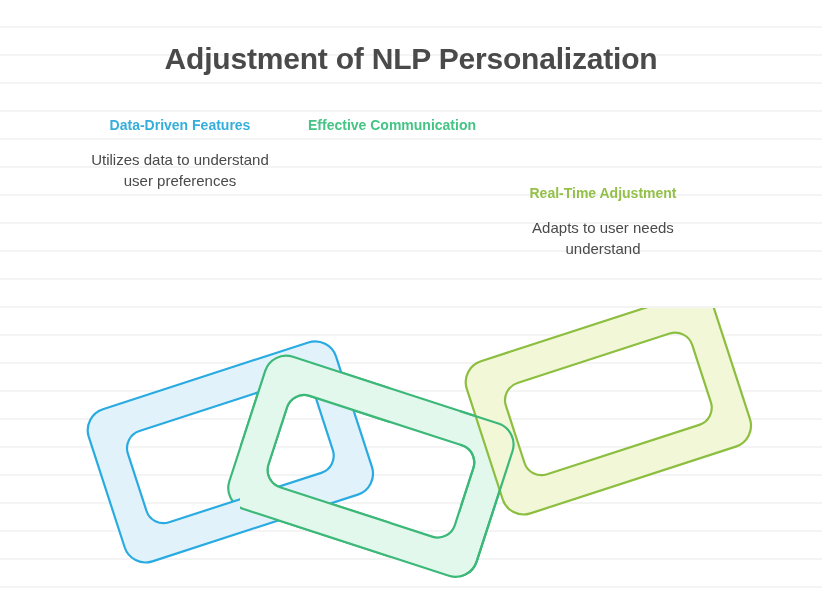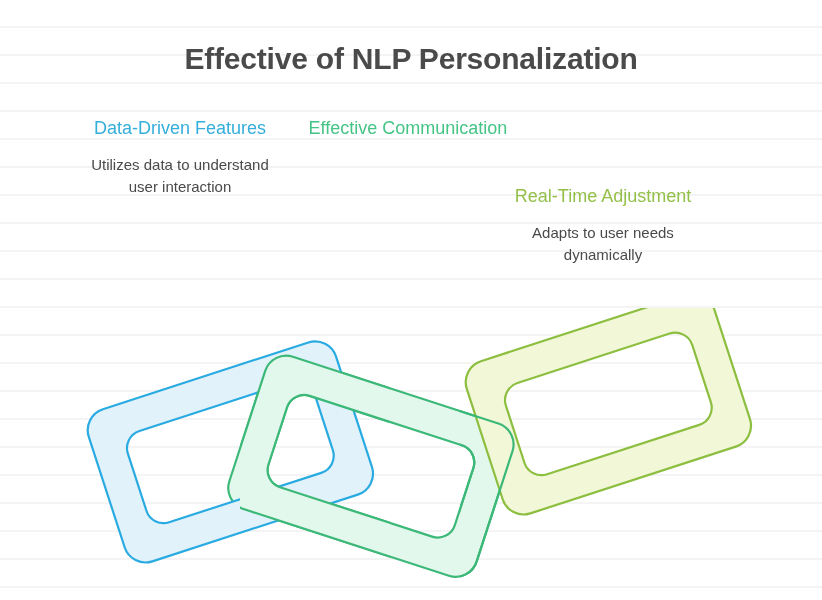--- a/index.html
+++ b/index.html
@@ -50,68 +50,68 @@
     color: #4a4a4a;
     letter-spacing: -0.2px;
   }
 
   
   .column {
     position: absolute;
     text-align: center;
   }
   .col-heading {
-    font-size: 18px;
-    font-weight: normal;
+    font-size: 14px;
+    font-weight: bold;
     line-height: 1.35;
     margin: 0;
   }
   .col-body {
     font-size: 15px;
     line-height: 1.42;
     color: #4a4a4a;
     margin: 0;
     padding-top: 14px;
   }
 
   #col-1 { left: 84px;  top: 116px; width: 192px; }
-  #col-2 { left: 308px; top: 116px; width: 200px; }
+  #col-2 { left: 292px; top: 116px; width: 200px; }
   #col-3 { left: 508px; top: 146px; width: 190px; }
 
   
   #chain {
     position: absolute;
     left: 60px;
     top: 308px;
     width: 706px;
     height: 284px;
   }
   #chain svg { display: block; }
 </style>
 </head>
 <body style="background: rgb(255, 255, 255);">
 
 <div id="bg-lines"></div>
 
 <div id="page">
 
-  <div id="title" style="color: rgb(74, 74, 74);">Effective of NLP Personalization</div>
+  <div id="title" style="color: rgb(74, 74, 74);">Adjustment of NLP Personalization</div>
 
   <div class="column" id="col-1">
     <div class="col-heading" id="col-1-heading" style="color: rgb(53, 174, 219);">Data-Driven Features</div>
-    <div class="col-body">Utilizes data to understand user interaction</div>
+    <div class="col-body">Utilizes data to understand user preferences</div>
   </div>
 
   <div class="column" id="col-2">
     <div class="col-heading" id="col-2-heading" style="color: rgb(69, 196, 134);">Effective Communication</div>
   </div>
 
   <div class="column" id="col-3">
     <div class="col-heading" id="col-3-heading" style="color: rgb(148, 192, 74); margin-top: 38px;">Real-Time Adjustment</div>
-    <div class="col-body">Adapts to user needs dynamically</div>
+    <div class="col-body">Adapts to user needs understand</div>
   </div>
 
   <div id="chain">
     <svg width="706" height="284" viewBox="0 0 706 284" xmlns="http://www.w3.org/2000/svg">
       <defs>
 
         <path id="link-shape" d="M 22,0 L 238,0 A 22,22 0 0 1 260,22 L 260,138 A 22,22 0 0 1 238,160 L 22,160 A 22,22 0 0 1 0,138 L 0,22 A 22,22 0 0 1 22,0 Z
                  M 50,32 A 18,18 0 0 0 32,50 L 32,110 A 18,18 0 0 0 50,128 L 210,128 A 18,18 0 0 0 228,110 L 228,50 A 18,18 0 0 0 210,32 Z" fill-rule="evenodd"></path>
 
         <clipPath id="clip-green-left">

